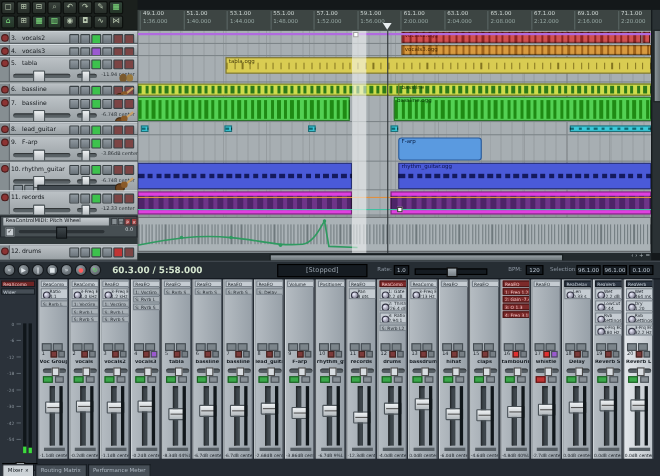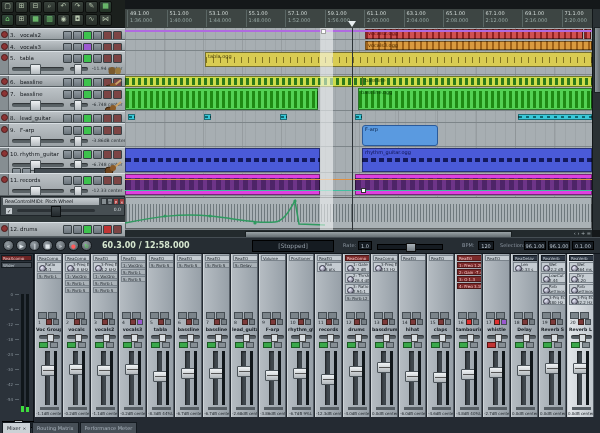--- a/index.html
+++ b/index.html
@@ -525,21 +525,21 @@
   <div id="transport" class="abs">
     <div id="trbtns">
         <div class="trbtn">«</div>
         <div class="trbtn">▶</div>
         <div class="trbtn">‖</div>
         <div class="trbtn">■</div>
         <div class="trbtn">»</div>
         <div class="trbtn rec">●</div>
         <div class="trbtn loop">↻</div>
       </div>
-    <div id="pos">60.3.00 / 12:58.000</div>
+    <div id="pos">60.3.00 / 5:58.000</div>
     <div id="statusbox">[Stopped]</div>
     <span class="tlabel" style="left:343px">Rate:</span>
     <span class="tvalbox" style="left:358px;width:14px">1.0</span>
     <div id="rateslider">
         <div id="ratehdl"></div>
       </div>
     <span class="tlabel" style="left:462px">BPM:</span>
     <span class="tvalbox" style="left:478px;width:16px">120</span>
     <span class="tlabel" style="left:500px">Selection:</span>
     <span class="tvalbox" style="left:524px;width:22px">96.1.00</span>

